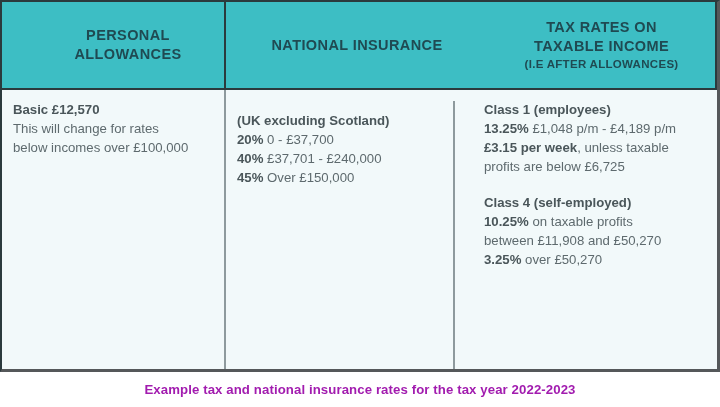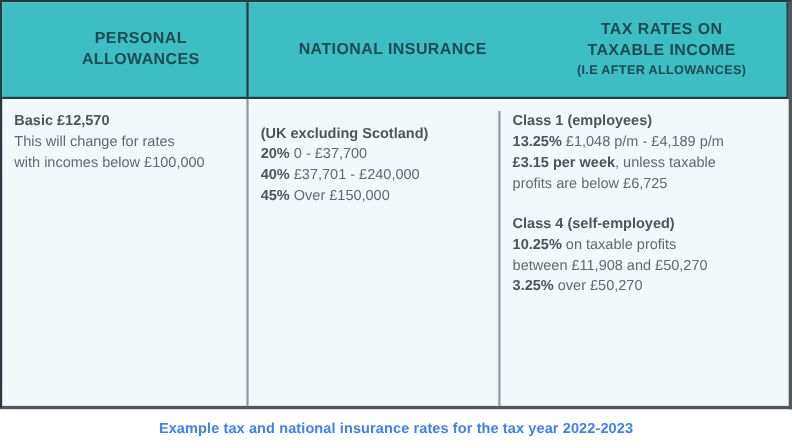--- a/index.html
+++ b/index.html
@@ -76,35 +76,35 @@
 
   .td {
     box-sizing: border-box;
     padding: 10px 10px 8px 11px;
     color: #5e6a6e;
     font-size: 13.2px;
     line-height: 1.44;
   }
   .td-1 { width: 224px; border-right: 2px solid #8e9a9d; }
   .td-2 { width: 229px; border-right: 2px solid #8e9a9d; margin-top: 11px; }
-  .td-3 { flex: 1 1 auto; }
+  .td-3 { flex: 1 1 auto; margin-left: 18px; }
 
   .line { display: block; white-space: nowrap; }
   .b { font-weight: bold; color: #4a565a; }
   .blk { margin-top: 17px; }
 
   
   .caption {
     flex: 1 1 auto;
     display: flex;
     align-items: center;
     justify-content: center;
     font-size: 13.2px;
     font-weight: bold;
-    color: #3b82f6;
+    color: #a21caf;
     letter-spacing: 0.1px;
   }
 </style>
 </head>
 <body>
 
 <div class="figure">
 
   <div class="tax-table">
 
@@ -126,21 +126,21 @@
         </span>
       </div>
 
     </div>
 
     <div class="tbody">
 
       <div class="td td-1">
         <span class="line b">Basic £12,570</span>
         <span class="line">This will change for rates</span>
-        <span class="line">with incomes below £100,000</span>
+        <span class="line">below incomes over £100,000</span>
       </div>
 
       <div class="td td-2">
         <span class="line b">(UK excluding Scotland)</span>
         <span class="line"><span class="b">20%</span> <span>0 - £37,700</span></span>
         <span class="line"><span class="b">40%</span> <span>£37,701 - £240,000</span></span>
         <span class="line"><span class="b">45%</span> <span>Over £150,000</span></span>
       </div>
 
       <div class="td td-3">

